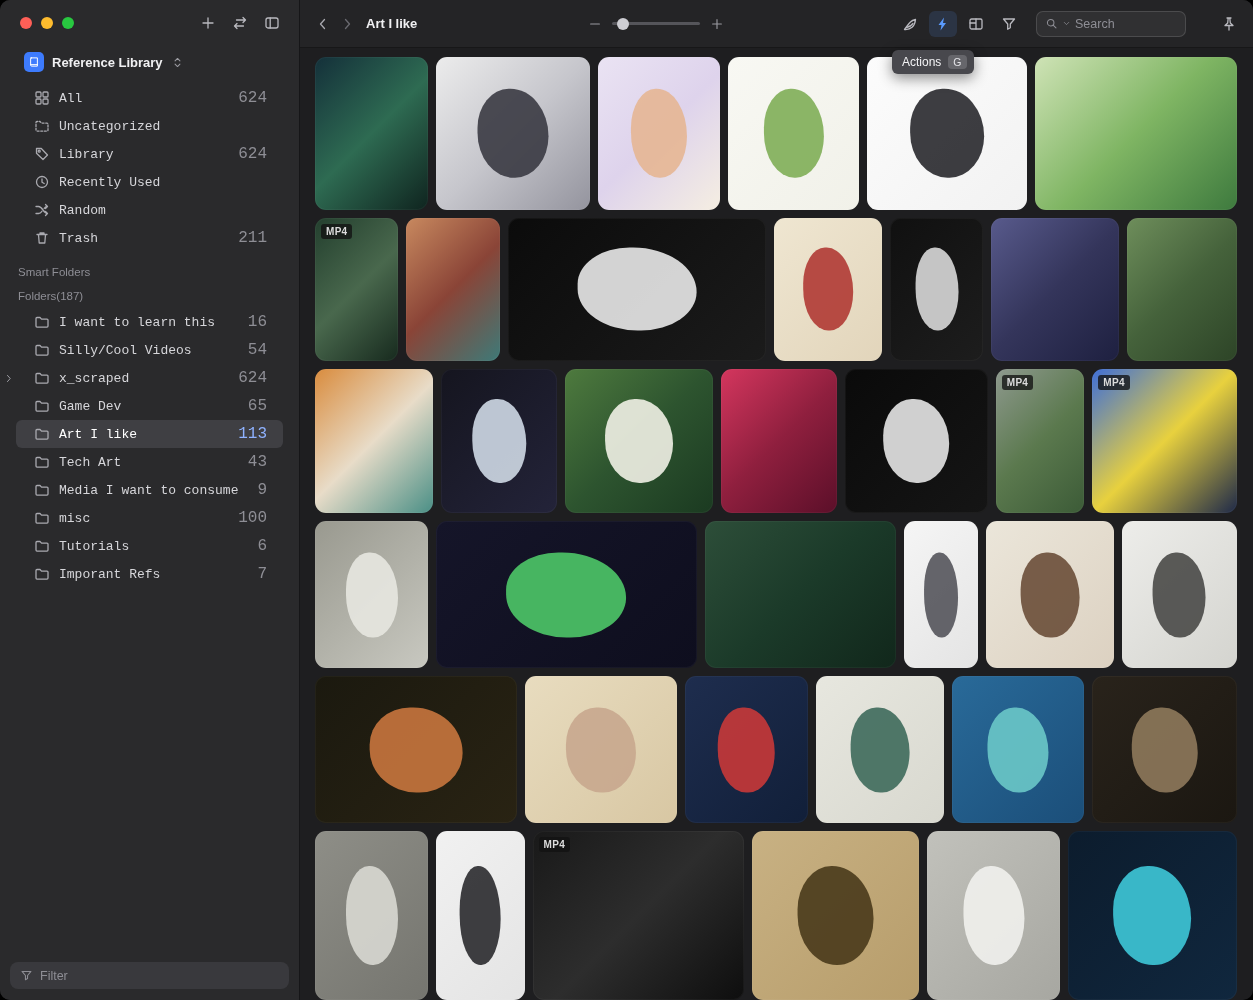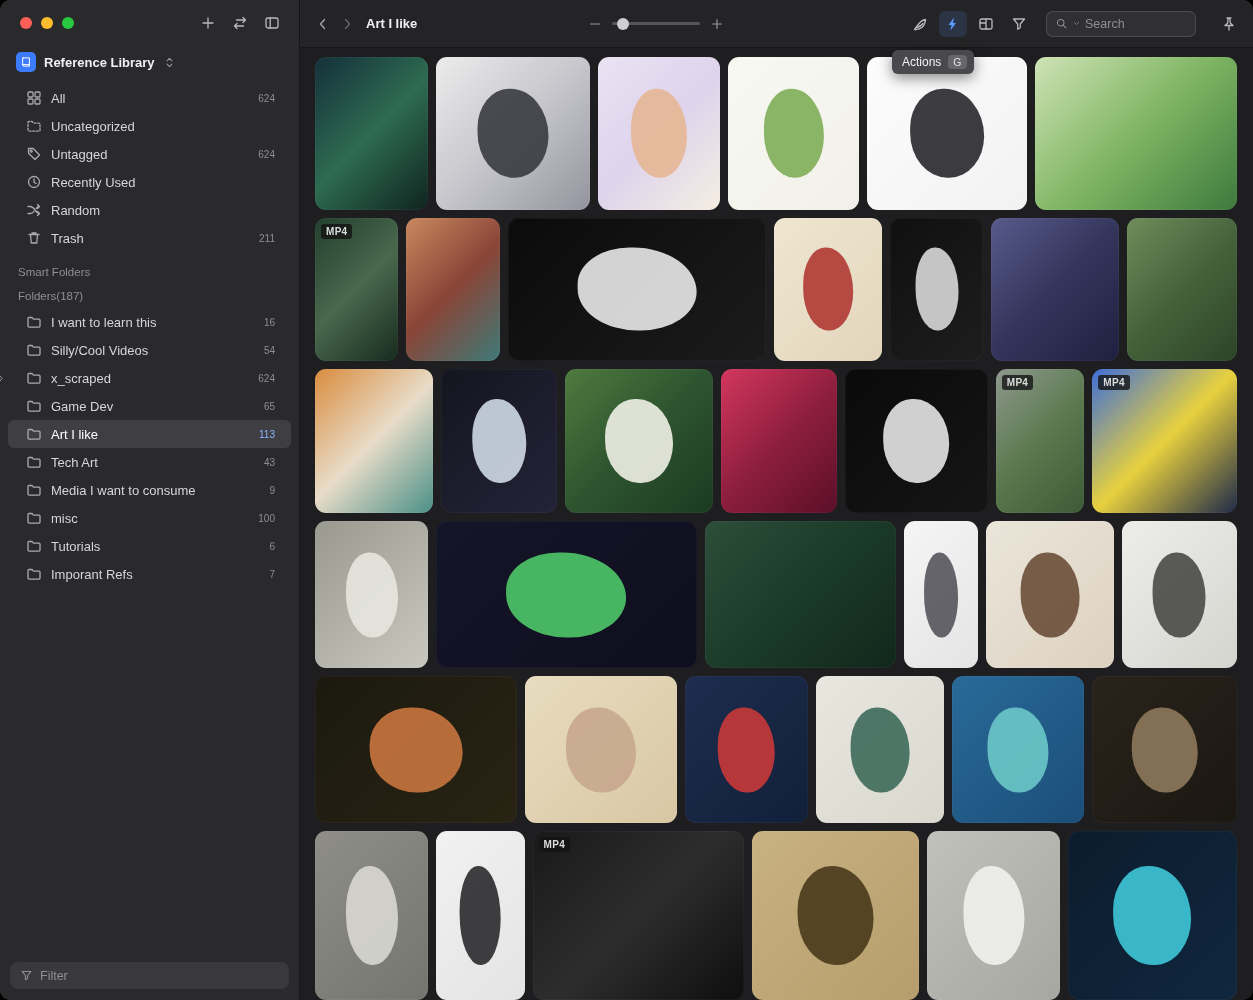--- a/index.html
+++ b/index.html
@@ -19,32 +19,32 @@
   .sidebar-top{ height:46px; display:flex; align-items:center; padding:0 14px 0 20px; }
   .traffic{ display:flex; gap:9px; }
   .tl{ width:12px; height:12px; border-radius:50%; }
   .sidebar-top-actions{ margin-left:auto; display:flex; gap:6px; }
   .ibtn{ width:26px; height:24px; display:flex; align-items:center; justify-content:center;
          color:#b9b9bf; border-radius:5px; cursor:default; }
   .ibtn .icon{ width:16px; height:16px; }
   .icon{ display:inline-flex; width:16px; height:16px; flex:0 0 auto; }
   .icon svg{ width:100%; height:100%; fill:none; stroke:currentColor; stroke-width:1.3;
              stroke-linecap:round; stroke-linejoin:round; }
-  .library-header{ display:flex; align-items:center; gap:8px; padding:6px 14px 10px 16px; }
+  .library-header{ display:flex; align-items:center; gap:8px; padding:6px 14px 10px 24px; }
   .lib-badge{ width:20px; height:20px; border-radius:5px; background:#3d7bfd;
               display:flex; align-items:center; justify-content:center; }
   .lib-badge .icon{ width:12px; height:12px; color:#fff; }
   .lib-name{ font-size:13px; font-weight:bold; color:#f0f0f2; }
   .lib-chev{ color:#9a9aa0; width:13px; height:13px; }
-  .side-list{ padding:2px 0; }
+  .side-list{ padding:2px 8px;font-family:Liberation Mono, monospace; }
   .srow{ display:flex; align-items:center; gap:9px; height:28px; padding:0 16px 0 18px;
          font-size:13px; color:#d6d6da; margin:0 8px; border-radius:6px; }
   .srow .icon{ color:#a9a9af; }
   .slabel{ flex:1; white-space:nowrap; overflow:hidden; text-overflow:ellipsis; }
-  .scount{ font-size:10px; color:#8e8e95; }
+  .scount{ font-size:16px; color:#8e8e95; }
   .srow.selected{ background:#3f3f43; }
   .srow.selected .slabel{ color:#ffffff; }
   .srow.selected .scount{ color:#8fb2ff; }
   .section-label{ font-size:11.5px; color:#8e8e95; padding:12px 16px 4px 18px; }
   .section-label.tight{ padding-top:8px; }
   .disclosure{ position:absolute; left:-13px; width:11px; height:11px; color:#8e8e95; }
   .frow-wrap{ position:relative; }
   .filter-bar{
     position:absolute; left:10px; right:10px; bottom:11px; height:27px;
     background:#39393d; border-radius:8px; display:flex; align-items:center;
@@ -69,21 +69,21 @@
   .zoom{ position:absolute; left:288px; display:flex; align-items:center; gap:10px; color:#9a9aa0; }
   .zoom .icon{ width:14px; height:14px; }
   .slider{ position:relative; width:88px; height:3px; background:#55555a; border-radius:2px; }
   .knob{ position:absolute; top:50%; transform:translate(-50%,-50%); width:12px; height:12px;
          border-radius:50%; background:#cdcdd2; }
   .toolbar-right{ position:absolute; right:10px; display:flex; align-items:center; gap:5px; }
   .tbtn{ width:28px; height:26px; display:flex; align-items:center; justify-content:center;
          color:#b9b9bf; border-radius:6px; }
   .tbtn.active{ color:#5a9bff; background:rgba(90,155,255,.14); }
   .search-box{
-    width:150px; height:26px; margin:0 14px 0 8px; border-radius:7px;
+    width:150px; height:26px; margin:0 24px 0 8px; border-radius:7px;
     background:rgba(255,255,255,.06); border:1px solid rgba(255,255,255,.13);
     display:flex; align-items:center; gap:4px; padding:0 8px; color:#8e8e95;
   }
   .search-box .icon{ width:13px; height:13px; }
   .search-box .chev{ width:9px; height:9px; }
   .search-box input{ flex:1; min-width:0; background:transparent; border:none; outline:none;
                      color:#e8e8ea; font-size:12.5px; font-family:inherit; }
   .search-box input::placeholder{ color:#8e8e95; }
   .actions-tooltip{
     position:absolute; top:50px; left:592px; z-index:20;
@@ -180,21 +180,21 @@
           <span class="slabel">Uncategorized</span>
           <span class="scount"></span>
         </div>
         <div class="srow">
           <span class="icon">
             <svg viewBox="0 0 16 16">
               <path d="M2.5 2.5h4.8L13.5 9 9 13.5 2.5 7.3z"></path>
               <circle cx="5.2" cy="5.2" r="1"></circle>
             </svg>
           </span>
-          <span class="slabel">Untagged</span>
+          <span class="slabel">Library</span>
           <span class="scount">624</span>
         </div>
         <div class="srow">
           <span class="icon">
             <svg viewBox="0 0 16 16">
               <circle cx="8" cy="8" r="5.5"></circle>
               <path d="M8 5v3.2l2.2 1.3"></path>
             </svg>
           </span>
           <span class="slabel">Recently Used</span>

